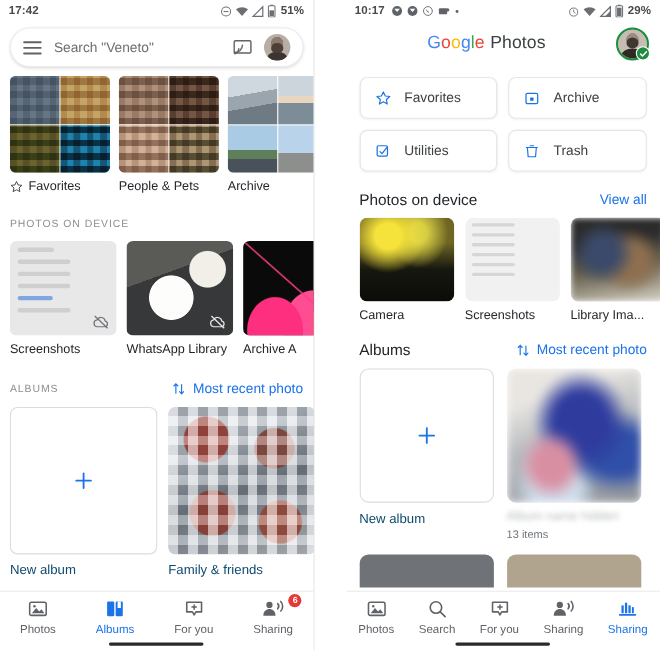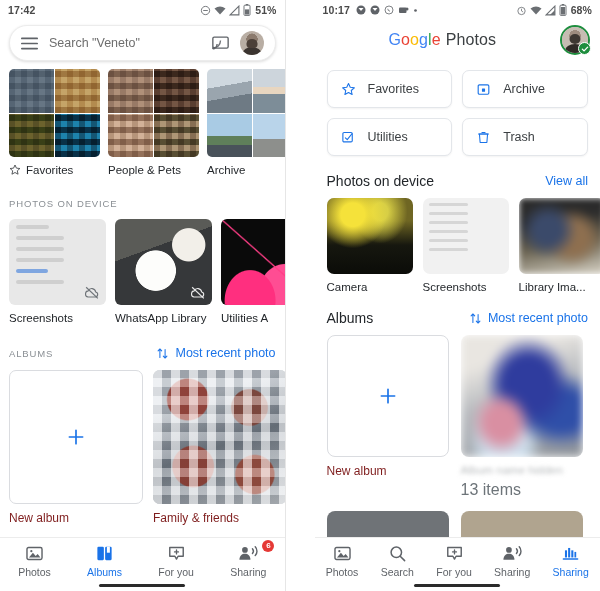--- a/index.html
+++ b/index.html
@@ -143,21 +143,21 @@
   .alb-head { display: flex; align-items: center; padding: 0 9px; margin-top: 22px; }
   .alb-head .sec-caps { padding: 0; margin: 0; flex: 1; }
   .sort-btn { display: flex; align-items: center; gap: 6px; color: #1a73e8; font-size: 12.5px; }
   .alb-row { display: flex; gap: 10px; padding: 10px 9px 0 9px; }
   .alb-card { width: 134px; }
   .alb-new {
     width: 134px; height: 134px; border: 1px solid #dadce0; border-radius: 7px;
     display: flex; align-items: center; justify-content: center;
   }
   .alb-thumb { width: 134px; height: 134px; border-radius: 7px; overflow: hidden; }
-  .alb-name { margin-top: 7px; font-size: 12px; color: #7f1d1d; white-space: nowrap; }
+  .alb-name { margin-top: 7px; font-size: 12px; color: #0c4a6e; white-space: nowrap; }
   .fam-px {
     width:100%; height:100%;
     background:
       repeating-linear-gradient(90deg, rgba(255,255,255,.55) 0 9px, rgba(0,0,0,.08) 9px 18px),
       repeating-linear-gradient(0deg, rgba(0,0,0,.14) 0 9px, rgba(255,255,255,.35) 9px 18px),
       radial-gradient(circle at 26% 22%, #b4544a 0 14%, rgba(0,0,0,0) 15%),
       radial-gradient(circle at 72% 28%, #9c5a4e 0 13%, rgba(0,0,0,0) 14%),
       radial-gradient(circle at 30% 72%, #a85046 0 15%, rgba(0,0,0,0) 16%),
       radial-gradient(circle at 76% 78%, #b15c4c 0 13%, rgba(0,0,0,0) 14%),
       linear-gradient(160deg,#c5cdd6 0 25%,#7e8894 55%,#cfd5db 100%);
@@ -220,21 +220,21 @@
                 overflow: hidden; text-overflow: ellipsis; }
   .r-shot-ui { width:100%; height:100%; background:#f1f1f1; padding:5px 6px; }
   .r-shot-ui .ln { height:3px; border-radius:2px; background:#d6d6d6; margin-bottom:6px; width: 54%; }
 
   .r-alb-row { display: flex; gap: 12px; padding: 9px 12px 0 12px; }
   .r-alb-card { width: 122px; }
   .r-alb-new { width: 122px; height: 122px; border: 1px solid #dadce0; border-radius: 8px;
                display: flex; align-items: center; justify-content: center; }
   .r-alb-thumb { width: 122px; height: 122px; border-radius: 8px; overflow: hidden; }
   .r-alb-name { margin-top: 7px; font-size: 11.5px; color: #b9bcbe; filter: blur(2.2px); }
-  .r-alb-sub { margin-top: 5px; font-size: 16px; color: #6d7479; }
+  .r-alb-sub { margin-top: 5px; font-size: 10px; color: #6d7479; }
   .r-alb-peek { display: flex; gap: 12px; padding: 12px 12px 0 12px; }
   .peek { width: 122px; height: 30px; border-radius: 8px 8px 0 0; }
   .peek.a { background: linear-gradient(180deg,#6f7377 0 100%); }
   .peek.b { background: linear-gradient(180deg,#b0a48f 0 100%); }
 
   
   .navbar {
     position: absolute; left: 0; bottom: 0; width: 100%; height: 54px;
     background: #fff; border-top: 1px solid #ececec;
     display: flex; align-items: center; justify-content: space-around; padding-bottom: 8px;
@@ -383,21 +383,21 @@
                 <path d="M3 2 L21 19" stroke="#e8e8e8" stroke-width="1.8"></path>
               </svg>
           </span>
         </div>
         <div class="dev-name">WhatsApp Library</div>
       </div>
       <div class="dev-item">
         <div class="dev-thumb">
             <div class="xmas"></div>
           </div>
-        <div class="dev-name">Utilities A</div>
+        <div class="dev-name">Archive A</div>
       </div>
     </div>
 
     <div class="alb-head">
       <div class="sec-caps">ALBUMS</div>
       <div class="sort-btn">
         <span>
           <svg width="13" height="13" viewBox="0 0 20 20">
               <path d="M6 3 L6 16 M6 3 L3.2 6 M6 3 L8.8 6" stroke="#1a73e8" stroke-width="1.6" fill="none" stroke-linecap="round"></path>
               <path d="M14 17 L14 4 M14 17 L11.2 14 M14 17 L16.8 14" stroke="#1a73e8" stroke-width="1.6" fill="none" stroke-linecap="round"></path>
@@ -526,21 +526,21 @@
               <path d="M18 9 L18 18 L9 18 Z" fill="#6b6f73"></path>
             </svg>
         </span>
         <span class="sicon">
           <svg width="8" height="12" viewBox="0 0 12 20">
               <rect x="4" y="0" width="4" height="2" fill="#6b6f73"></rect>
               <rect x="1" y="2" width="10" height="17" rx="1.5" fill="none" stroke="#6b6f73" stroke-width="1.6"></rect>
               <rect x="2.6" y="5" width="6.8" height="12.6" fill="#6b6f73"></rect>
             </svg>
         </span>
-        <span class="batt-txt">68%</span>
+        <span class="batt-txt">29%</span>
       </span>
     </div>
 
     <div class="g-header">
       <div class="g-logo">
         <span class="g1">G</span><span class="g2">o</span><span class="g3">o</span><span class="g4">g</span><span class="g5">l</span><span class="g6">e</span><span class="gphotos">Photos</span>
       </div>
       <div class="g-avatar">
         <div class="inner"></div>
         <span class="chk">

